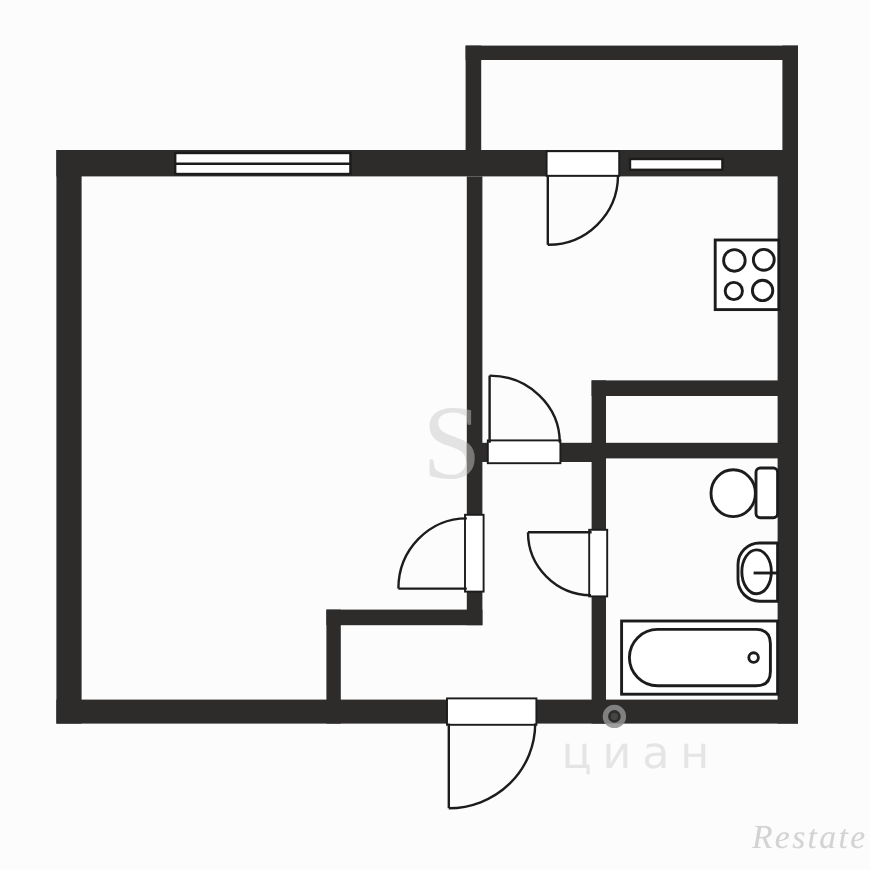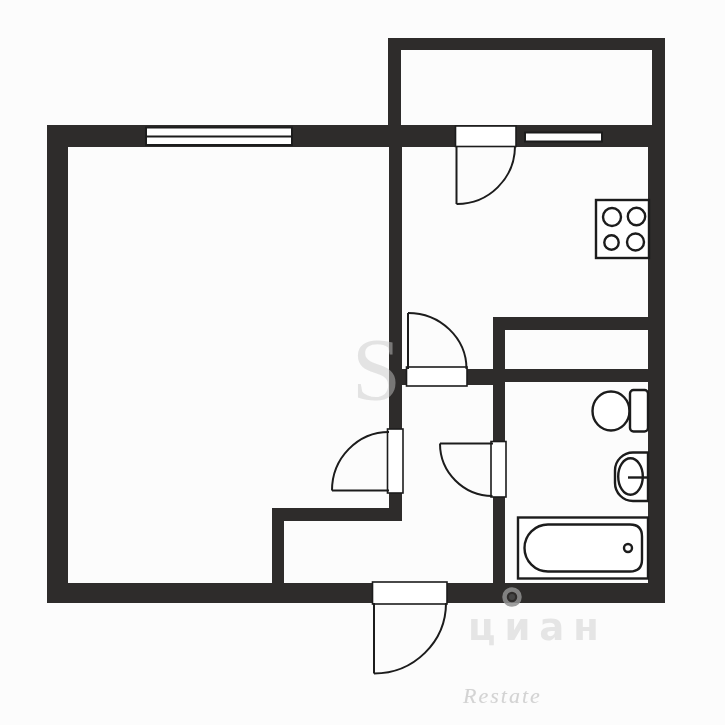--- a/index.html
+++ b/index.html
@@ -15,28 +15,28 @@
   .stroke{fill:none;stroke:var(--line,#1c1c1c);stroke-width:2;}
   .fixture{fill:var(--fill,#ffffff);stroke:var(--line,#1c1c1c);stroke-width:2.4;}
   .fixline{fill:none;stroke:var(--line,#1c1c1c);stroke-width:2.4;}
   .wm-letter{
     position:absolute;left:352px;top:326px;
     font-family:"Liberation Serif",serif;font-size:88px;line-height:1;
     color:rgba(200,200,200,0.48);user-select:none;
   }
   .wm-cian{
     position:absolute;left:468px;top:606px;width:200px;
-    font-family:"DejaVu Sans",sans-serif;font-weight:700;
+    font-family:"DejaVu Sans",sans-serif;font-weight:400;
     font-size:37px;letter-spacing:9px;
     color:rgba(110,110,110,0.16);user-select:none;
   }
   .wm-restate{
-    position:absolute;right:2px;top:683px;width:260px;text-align:left;
+    position:absolute;right:2px;top:683px;width:260px;text-align:right;
     font-family:"Liberation Serif",serif;font-style:italic;
-    font-size:22px;letter-spacing:2px;
+    font-size:28px;letter-spacing:2px;
     color:#d3d3d3;text-shadow:0 0 1px #efefef;user-select:none;
   }
 </style>
 </head>
 <body>
 
 <div class="stage">
 
   <svg class="plan-svg" width="725" height="725" viewBox="0 0 725 725">
 

